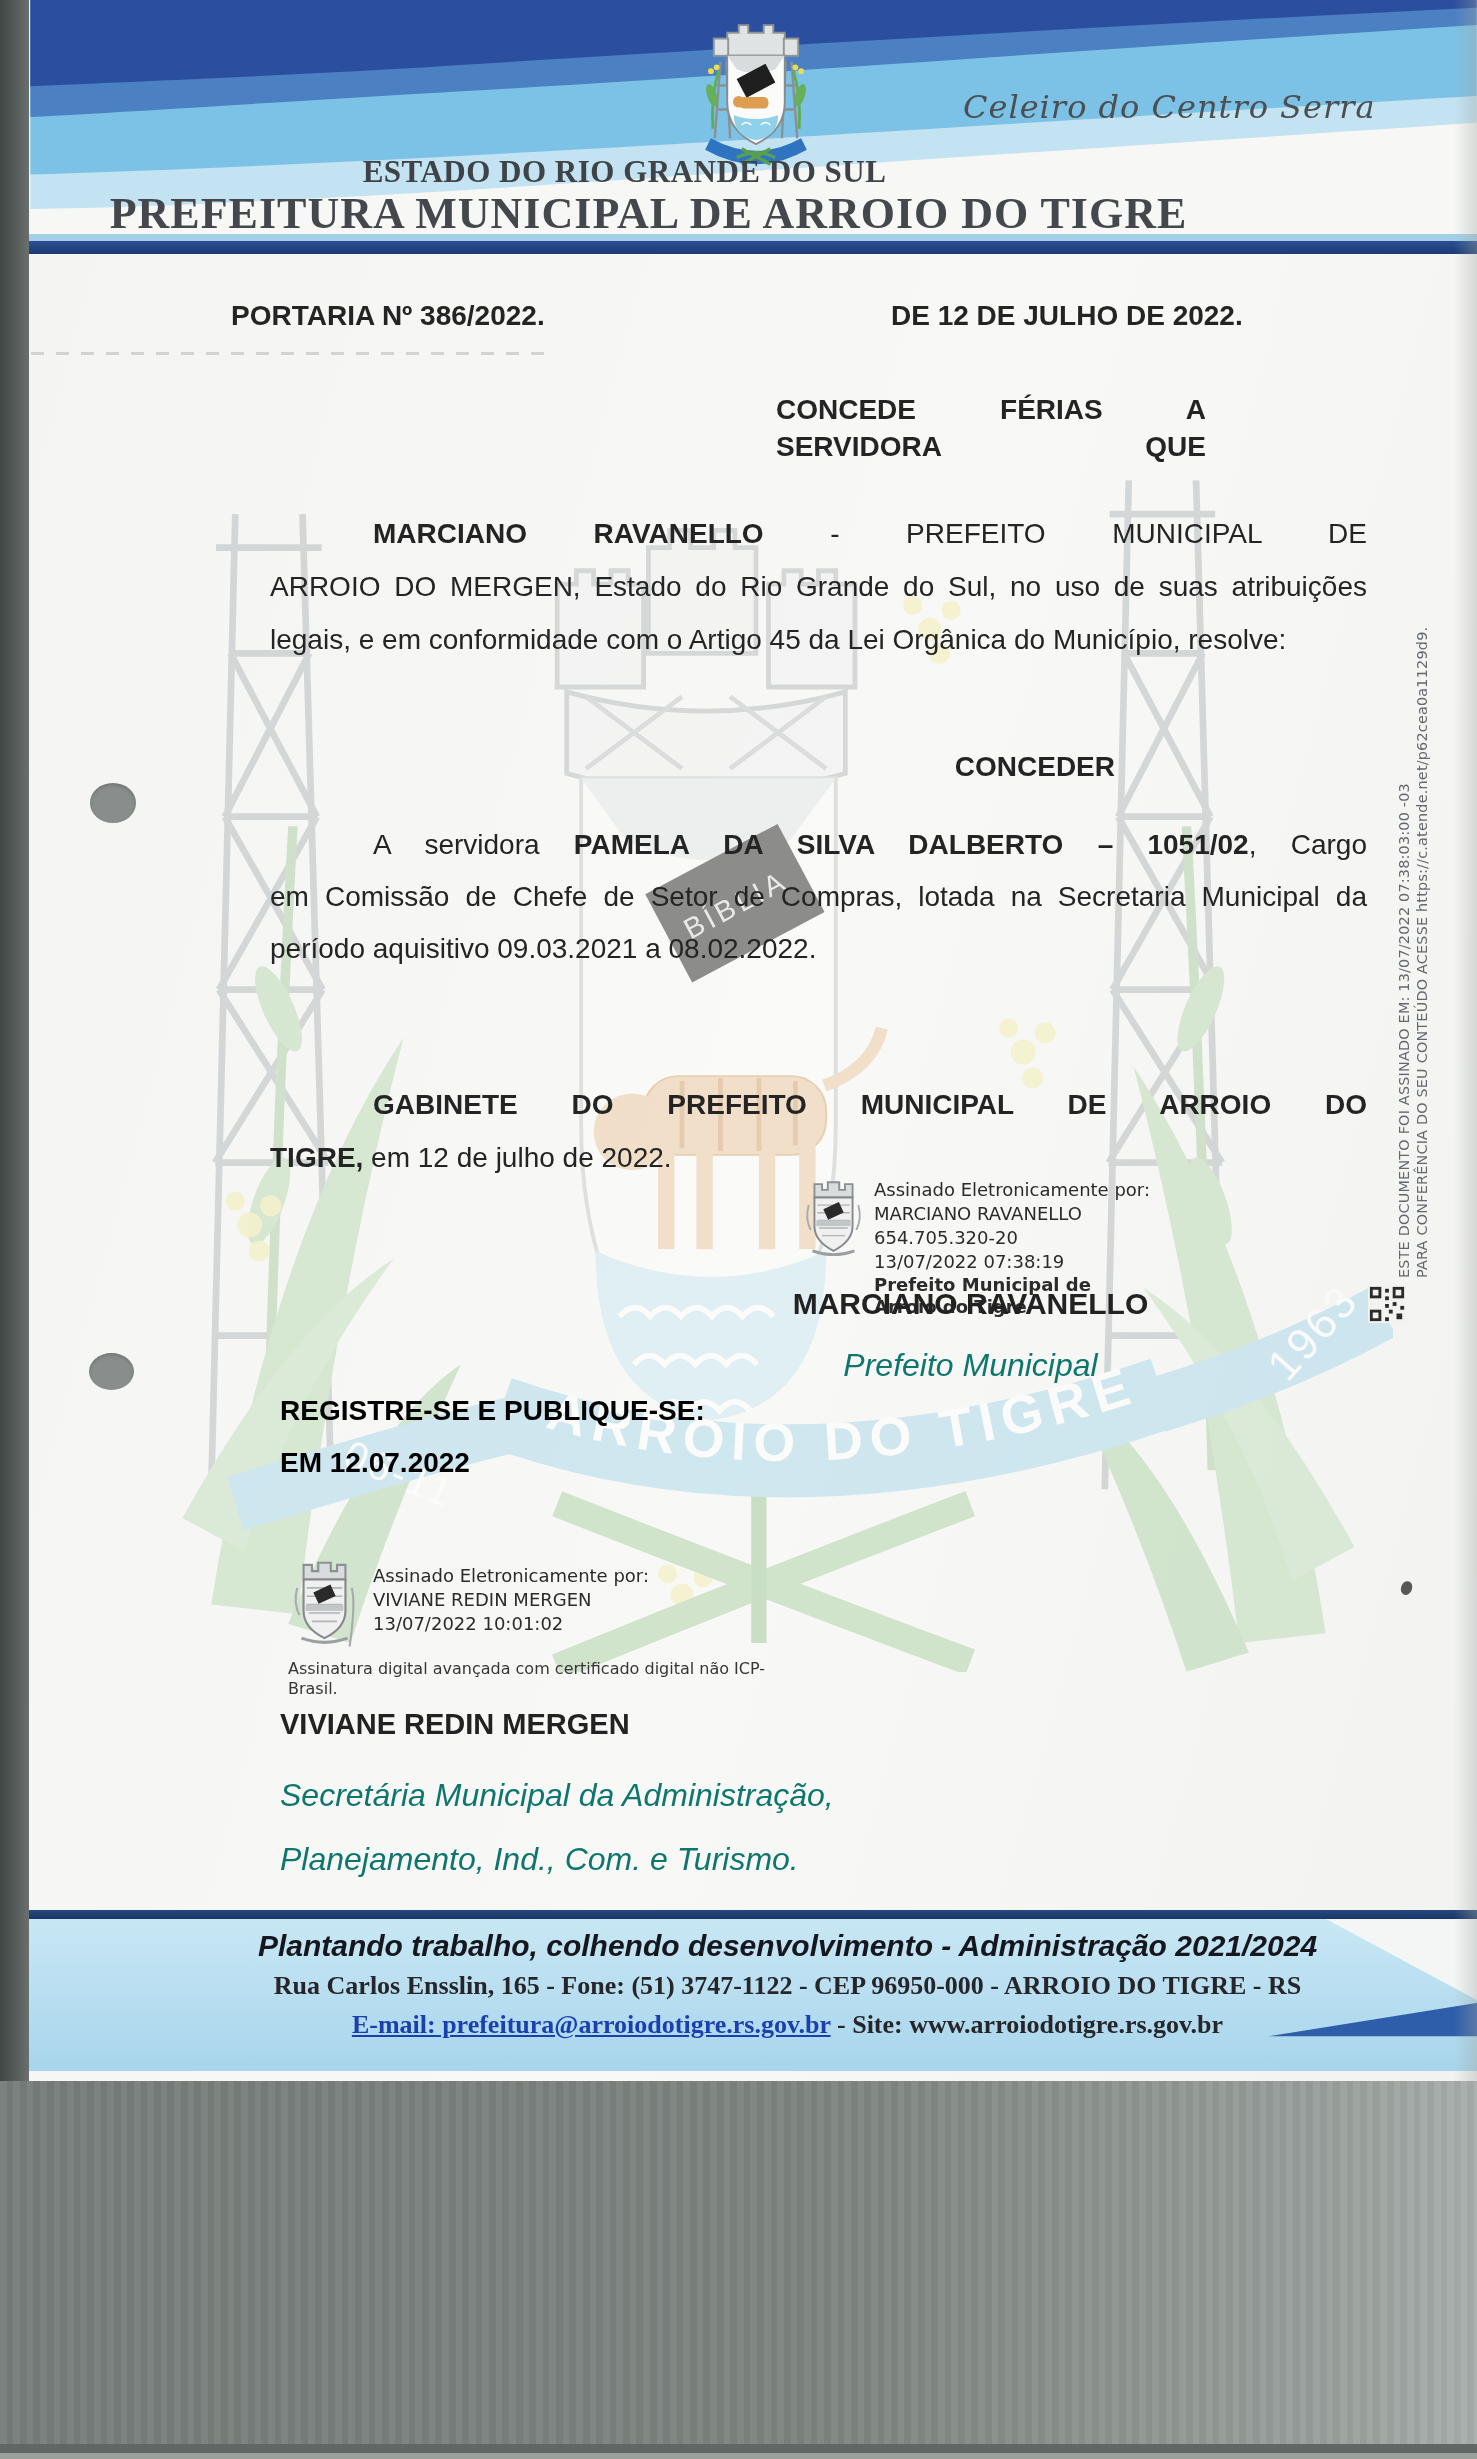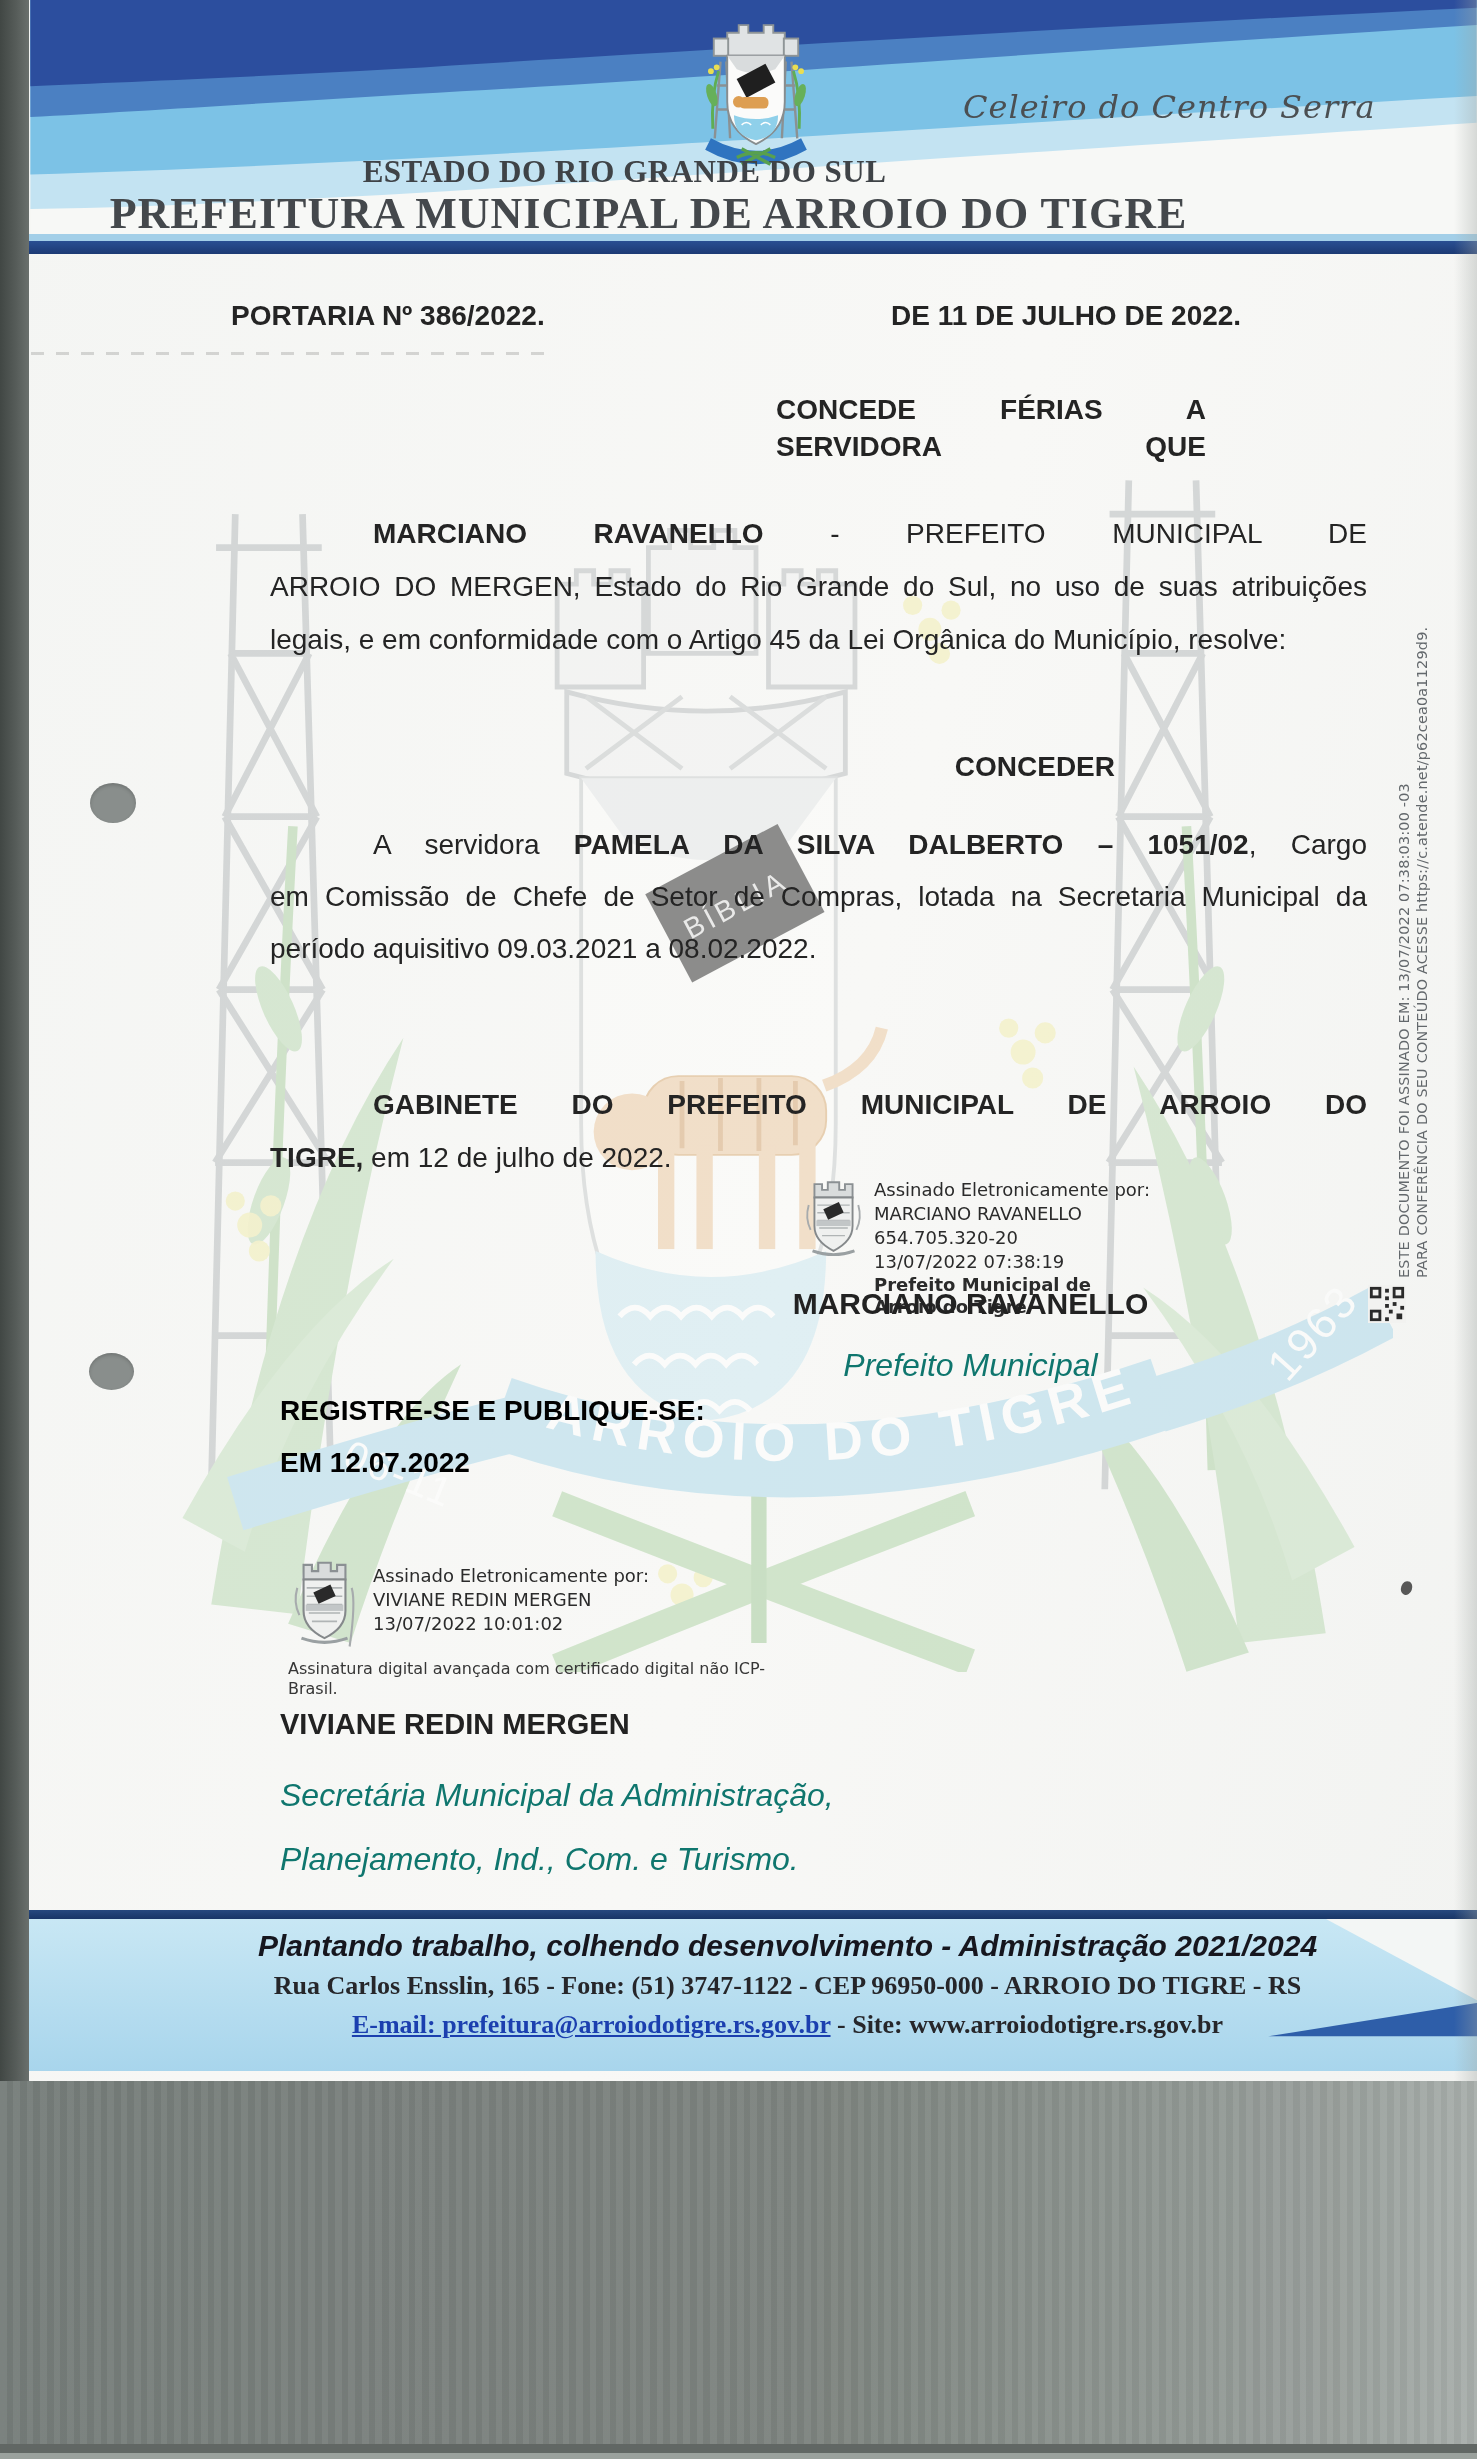--- a/index.html
+++ b/index.html
@@ -220,21 +220,21 @@
   <text font-family="Liberation Sans,sans-serif" font-weight="bold" font-size="56" fill="#ffffff" letter-spacing="8">
     <textPath href="#ribbonPath" startOffset="7%">ARROIO DO TIGRE</textPath>
   </text>
   <text x="205" y="1095" transform="rotate(22 205 1095)" font-family="Liberation Sans,sans-serif" font-size="42" fill="#ffffff" letter-spacing="3">06-11</text>
   <text x="1190" y="1010" transform="rotate(-48 1190 1010)" font-family="Liberation Sans,sans-serif" font-size="46" fill="#ffffff" letter-spacing="3">1963</text>
 </svg>
 
 <div class="abs artifact"></div>
 
 <div class="abs doc portaria">PORTARIA Nº 386/2022.</div>
-<div class="abs doc dateline">DE 11 DE JULHO DE 2022.</div>
+<div class="abs doc dateline">DE 12 DE JULHO DE 2022.</div>
 <div class="abs doc subject">
   <span class="line jl">CONCEDE FÉRIAS A SERVIDORA QUE</span>
 </div>
 
 <div class="abs doc p1">
   <span class="line jl indent"><span class="b">MARCIANO RAVANELLO</span><span> - PREFEITO MUNICIPAL DE</span></span>
   <span class="line jl">ARROIO DO MERGEN, Estado do Rio Grande do Sul, no uso de suas atribuições</span>
   <span class="line">legais, e em conformidade com o Artigo 45 da Lei Orgânica do Município, resolve:</span>
 </div>
 

